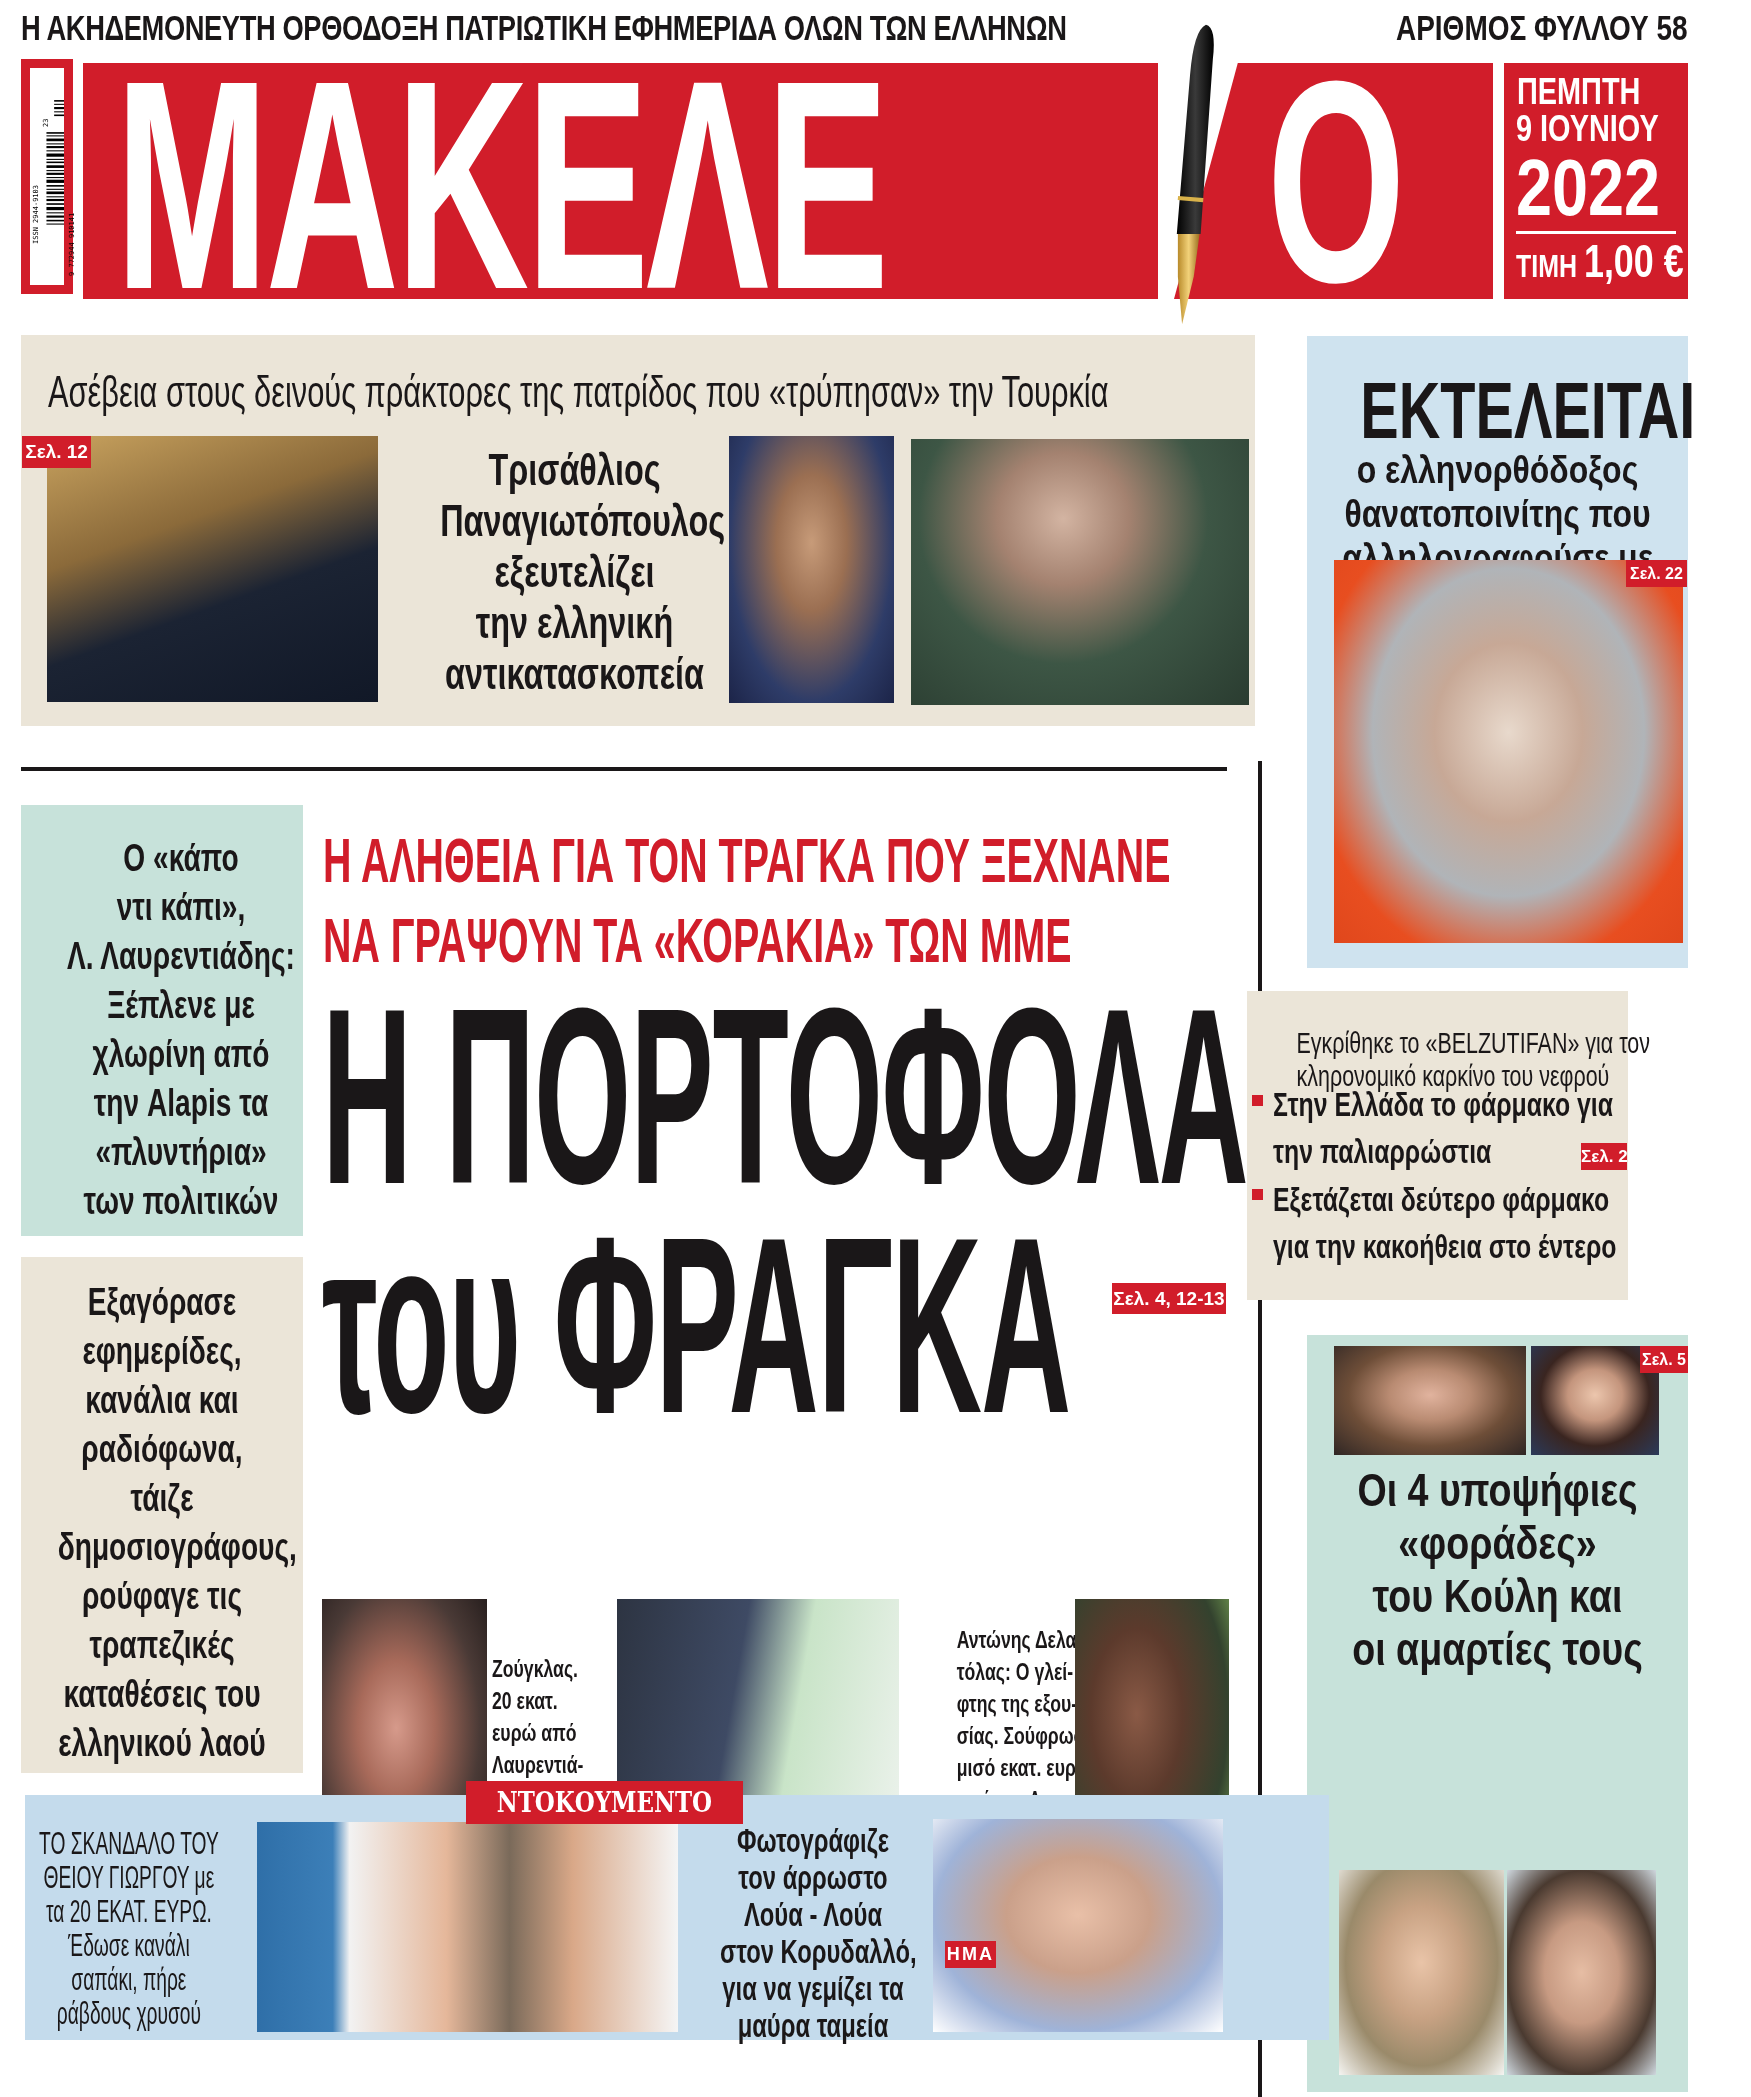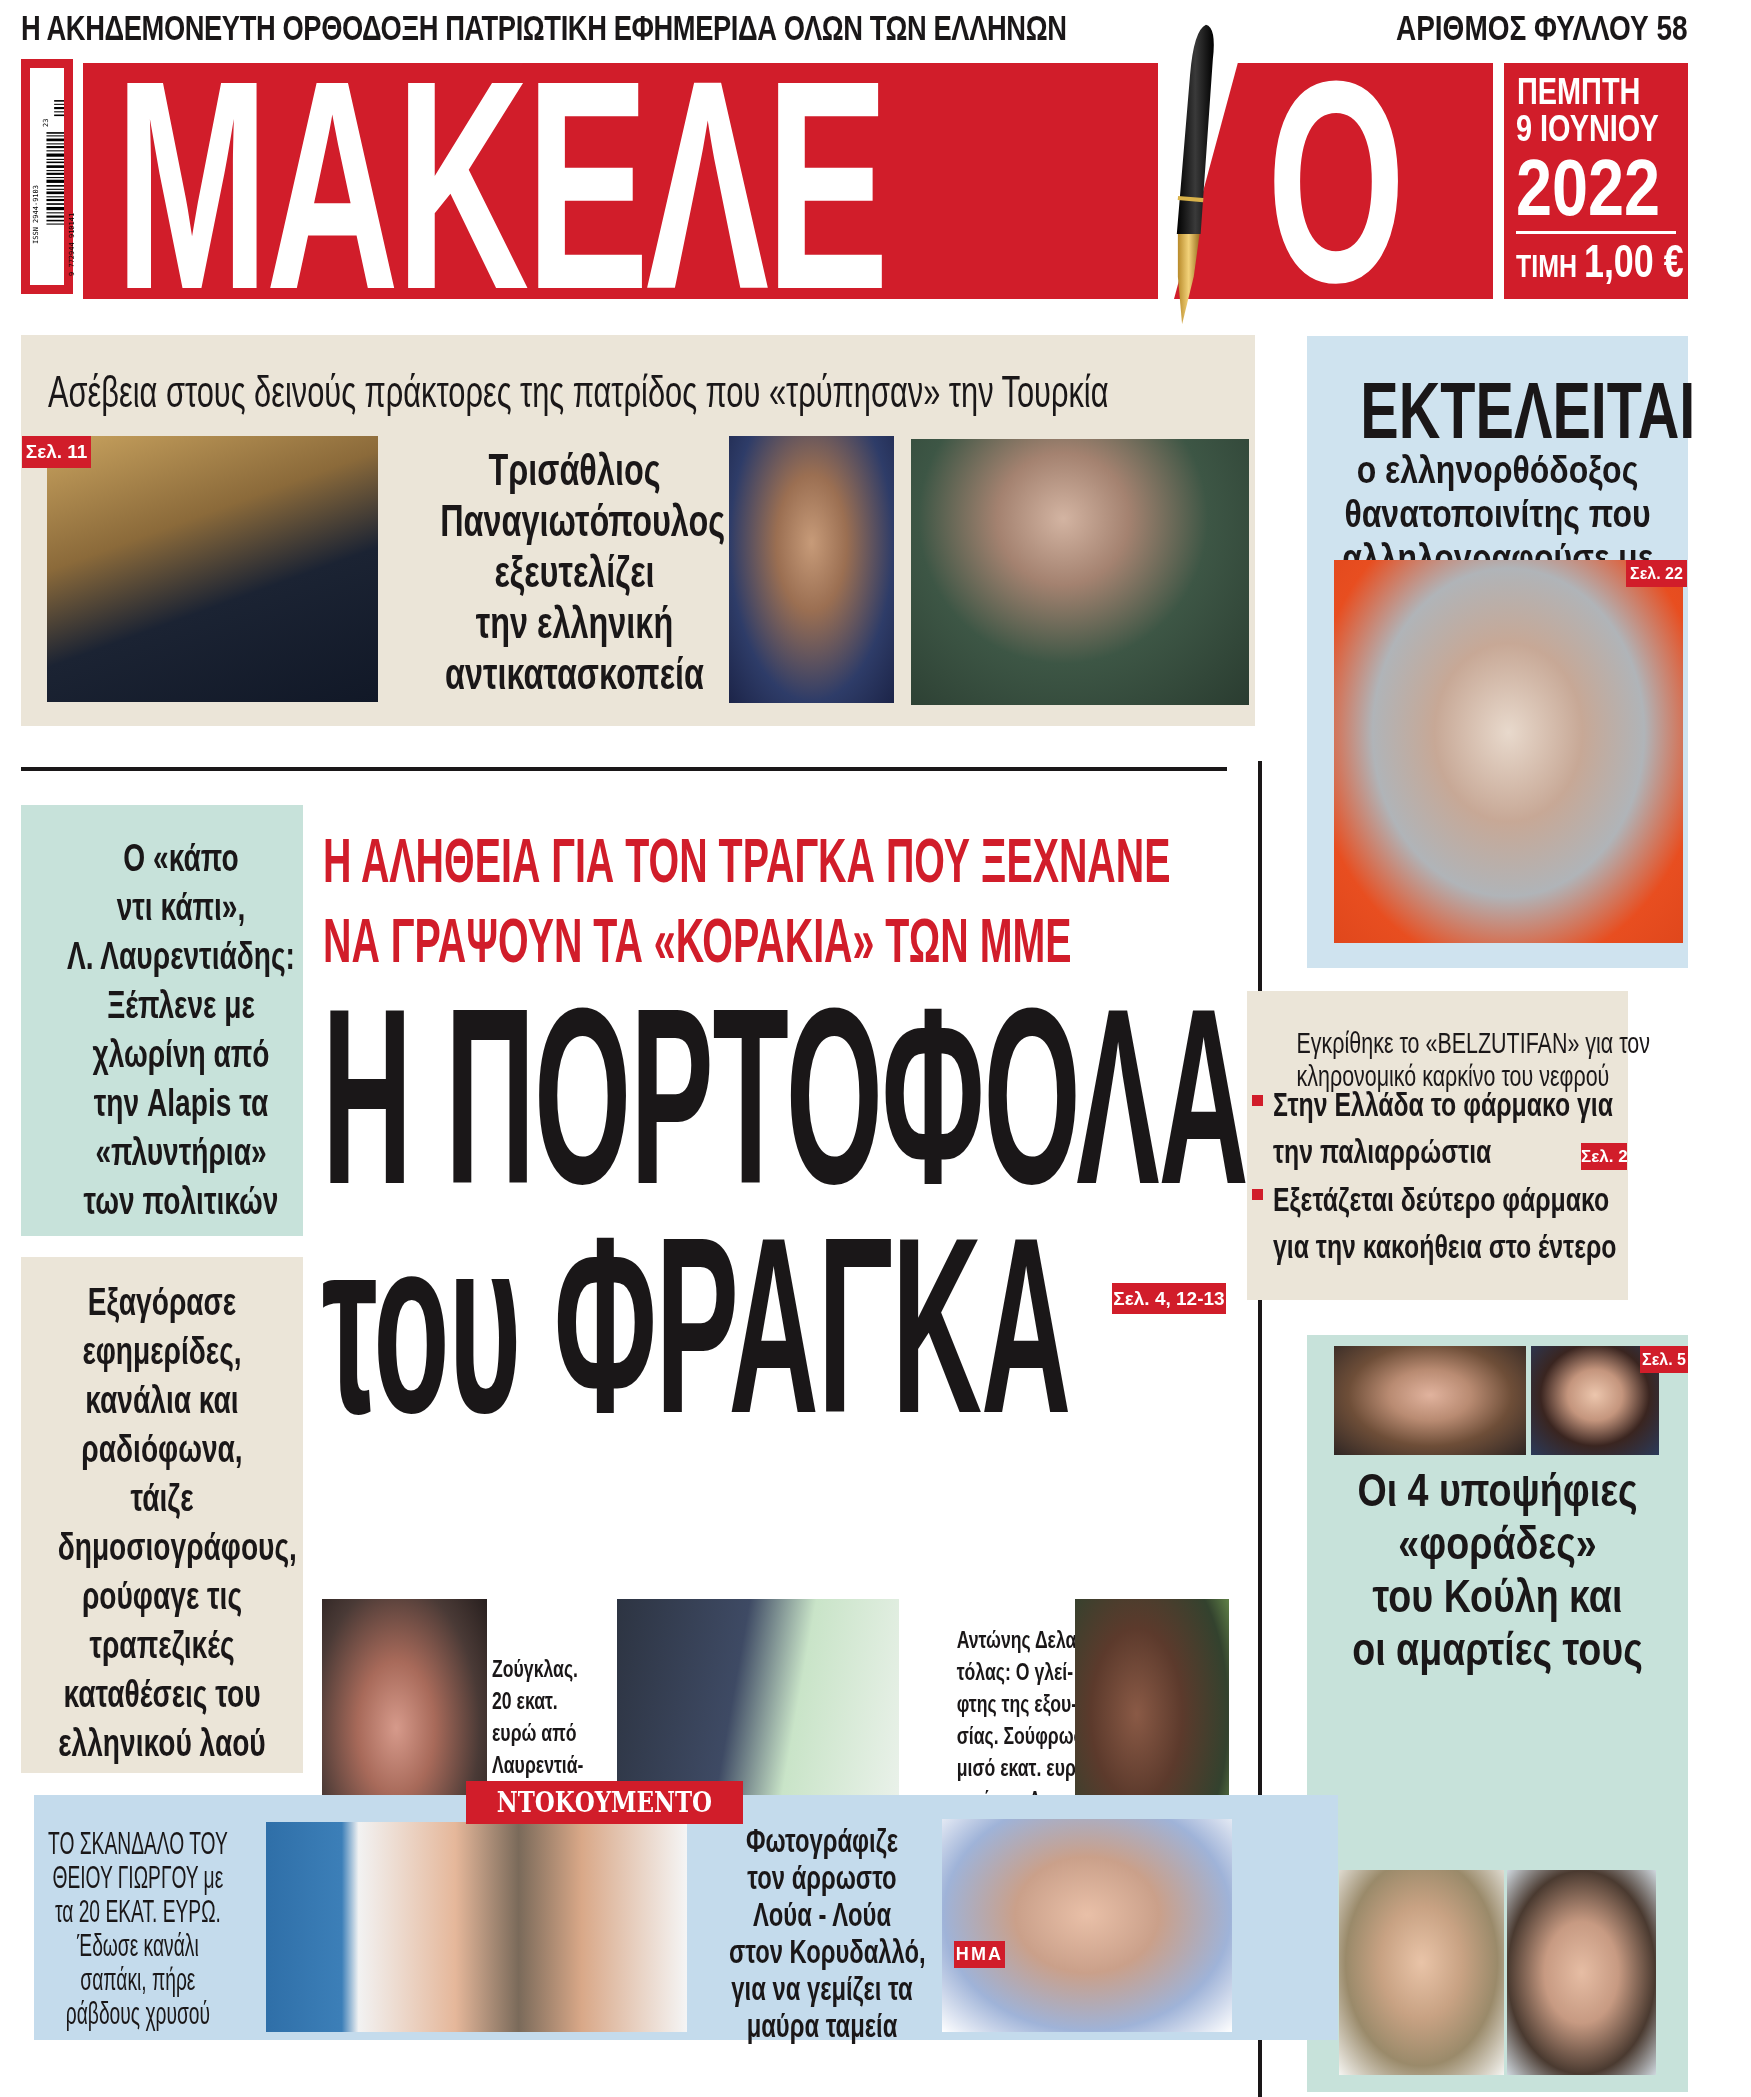--- a/index.html
+++ b/index.html
@@ -147,21 +147,21 @@
   <div class="date-rule"></div>
   <div class="date-line date-price cond">
     <span>ΤΙΜΗ</span>
     <b>1,00 €</b>
   </div>
 </div>
 
 <div class="abs kicker-top beige">
   <div class="strap cond">Ασέβεια στους δεινούς πράκτορες της πατρίδος που «τρύπησαν» την Τουρκία</div>
   <div class="photo ph-minister" style="left:25.6px; top:101px; width:331px; height:266px;"></div>
-  <div class="badge cond" style="left:1.1px; top:101px; width:69px; height:32px; font-size:19px; line-height:32px;">Σελ. 11</div>
+  <div class="badge cond" style="left:1.1px; top:101px; width:69px; height:32px; font-size:19px; line-height:32px;">Σελ. 12</div>
   <div class="abs center-text" style="left:367px; top:109px; width:373px;">
     <div class="headline-cond" style="font-size:45px; line-height:51px;">
       <div>Τρισάθλιος</div>
       <div>Παναγιωτόπουλος</div>
       <div>εξευτελίζει</div>
       <div>την ελληνική</div>
       <div>αντικατασκοπεία</div>
     </div>
   </div>
   <div class="photo ph-officer1" style="left:708px; top:101px; width:165px; height:267px;"></div>
@@ -280,21 +280,21 @@
       <div>Οι 4 υποψήφιες</div>
       <div>«φοράδες»</div>
       <div>του Κούλη και</div>
       <div>οι αμαρτίες τους</div>
     </div>
   </div>
   <div class="photo ph-w3" style="left:32px; top:354px; width:165px; height:205px; transform: translateY(181px);"></div>
   <div class="photo ph-w4" style="left:200px; top:354px; width:149px; height:205px; transform: translateY(181px);"></div>
 </div>
 
-<div class="abs docblue" style="left:34px; top:1795px; width:1304px; height:245px;">
+<div class="abs docblue" style="left:25px; top:1795px; width:1304px; height:245px;">
   <div class="abs cond" style="left:5.3px; top:32px; width:319px; font-size:31px; line-height:34px; white-space:nowrap; text-align:center; transform: scaleX(0.62); transform-origin:left top;">
     <div>ΤΟ ΣΚΑΝΔΑΛΟ ΤΟΥ</div>
     <div>ΘΕΙΟΥ ΓΙΩΡΓΟΥ με</div>
     <div>τα 20 ΕΚΑΤ. ΕΥΡΩ.</div>
     <div>Έδωσε κανάλι</div>
     <div>σαπάκι, πήρε</div>
     <div>ράβδους χρυσού</div>
   </div>
   <div class="photo ph-patient" style="left:232px; top:27px; width:421px; height:210px;"></div>
   <div class="abs center-text" style="left:655px; top:27px; width:266px;">

